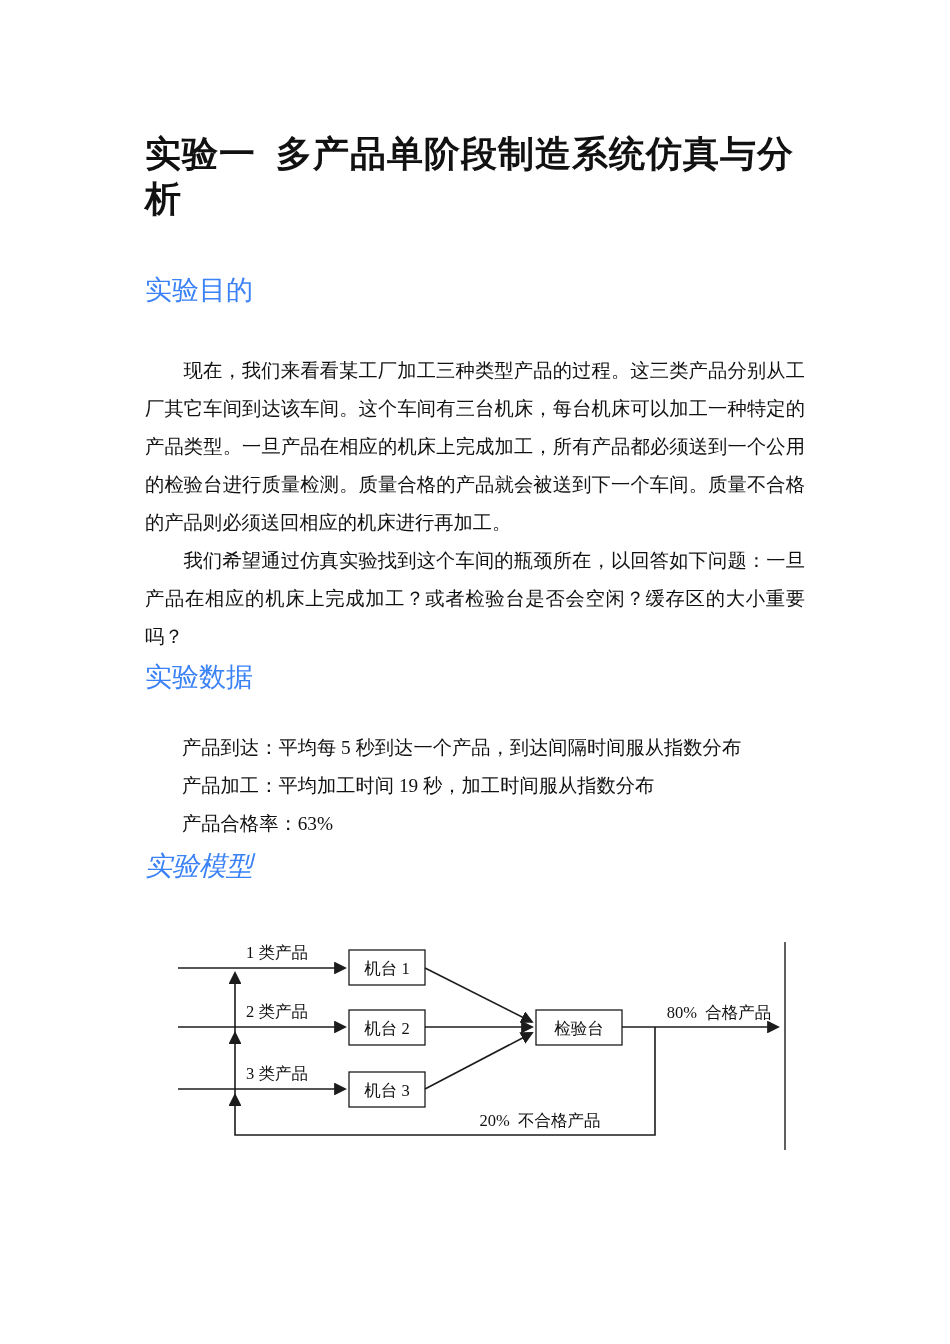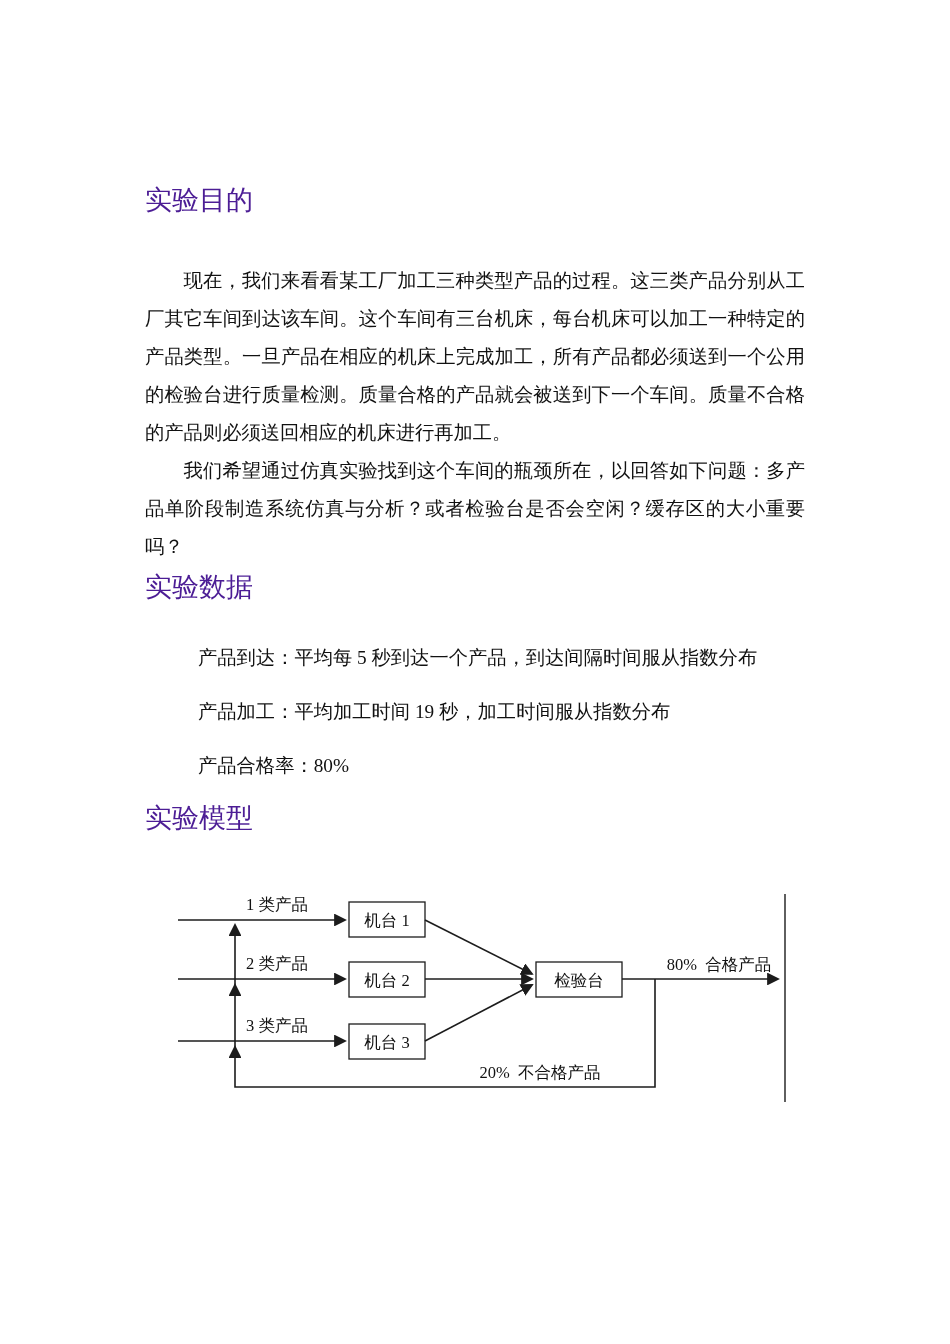--- a/index.html
+++ b/index.html
@@ -28,40 +28,40 @@
     line-height: 1.25;
     letter-spacing: 1px;
     white-space: pre-wrap;
     color: #111;
   }
   h2.section-heading {
     margin: 0;
     font-size: 27px;
     font-weight: normal;
     line-height: 1.3;
-    color: #4c1d95;
+    color: #3b82f6;
   }
   #heading-purpose { margin-top: 51px; }
   #heading-data    { margin-top: 4px; }
-  #heading-model   { margin-top: 15px; }
+  #heading-model   { margin-top: 6px; font-style: italic; }
   p.body-para {
     margin: 0;
     font-size: 19.3px;
     line-height: 38px;
     text-align: justify;
     text-indent: 2em;
     color: #111;
   }
   #para-1 { margin-top: 44px; }
   .data-list {
     margin-top: 34px;
     padding-left: 37px;
   }
   p.data-line {
-    margin: 16px;
+    margin: 0;
     font-size: 19.3px;
     line-height: 38px;
     color: #111;
   }
   .diagram-wrap {
     margin-top: 38px;
   }
   svg.model-diagram {
     display: block;
   }
@@ -85,32 +85,33 @@
     font-size: 16.5px;
     fill: #111;
     white-space: pre;
   }
 </style>
 </head>
 <body>
 
 <div class="page">
 
+  <h1 class="doc-title">实验一  多产品单阶段制造系统仿真与分析</h1>
 
   <h2 class="section-heading" id="heading-purpose">实验目的</h2>
 
   <p class="body-para" id="para-1">现在，我们来看看某工厂加工三种类型产品的过程。这三类产品分别从工厂其它车间到达该车间。这个车间有三台机床，每台机床可以加工一种特定的产品类型。一旦产品在相应的机床上完成加工，所有产品都必须送到一个公用的检验台进行质量检测。质量合格的产品就会被送到下一个车间。质量不合格的产品则必须送回相应的机床进行再加工。</p>
-  <p class="body-para" id="para-2">我们希望通过仿真实验找到这个车间的瓶颈所在，以回答如下问题：多产品单阶段制造系统仿真与分析？或者检验台是否会空闲？缓存区的大小重要吗？</p>
+  <p class="body-para" id="para-2">我们希望通过仿真实验找到这个车间的瓶颈所在，以回答如下问题：一旦产品在相应的机床上完成加工？或者检验台是否会空闲？缓存区的大小重要吗？</p>
 
   <h2 class="section-heading" id="heading-data">实验数据</h2>
 
   <div class="data-list">
     <p class="data-line">产品到达：平均每 5 秒到达一个产品，到达间隔时间服从指数分布</p>
     <p class="data-line">产品加工：平均加工时间 19 秒，加工时间服从指数分布</p>
-    <p class="data-line">产品合格率：80%</p>
+    <p class="data-line">产品合格率：63%</p>
   </div>
 
   <h2 class="section-heading" id="heading-model">实验模型</h2>
 
   <div class="diagram-wrap">
     <svg class="model-diagram" width="670" height="245" viewBox="0 0 670 245">
       <defs>
         <marker id="arr" viewBox="0 0 10 10" refX="8.5" refY="5" markerWidth="8" markerHeight="8" orient="auto-start-reverse">
           <path d="M0,0 L10,5 L0,10 z" fill="#1c1c1c"></path>
         </marker>

